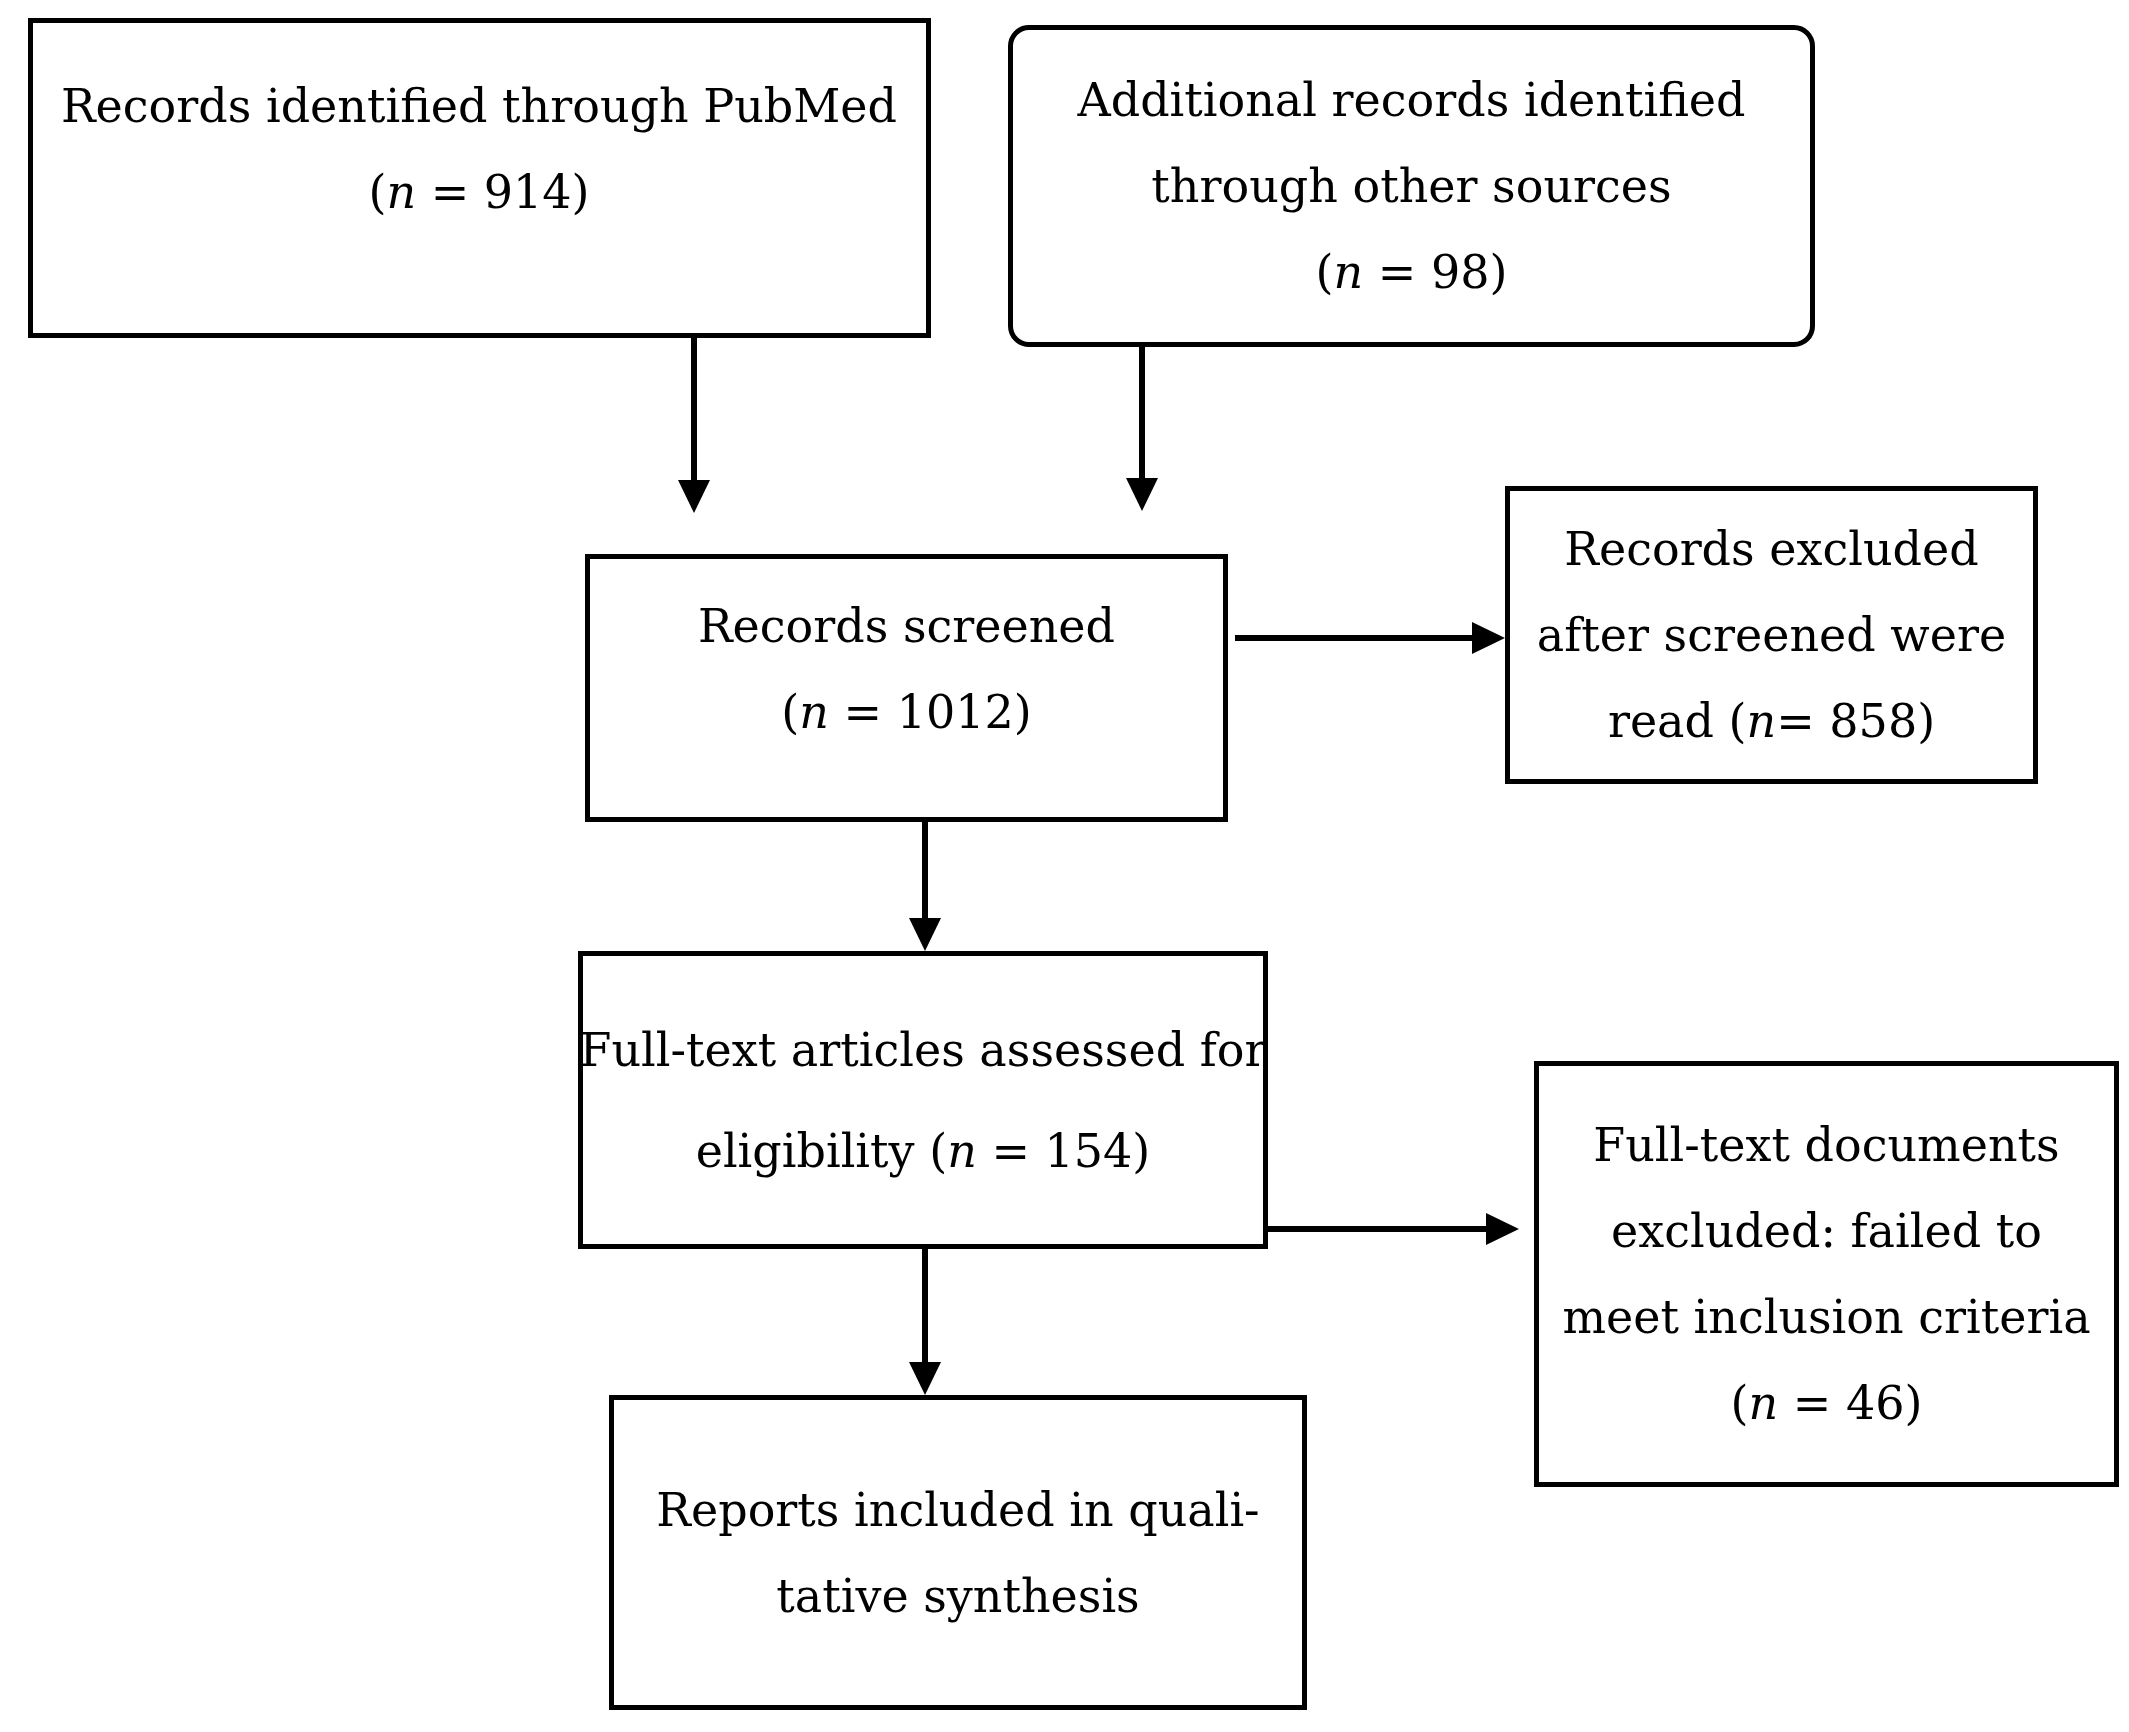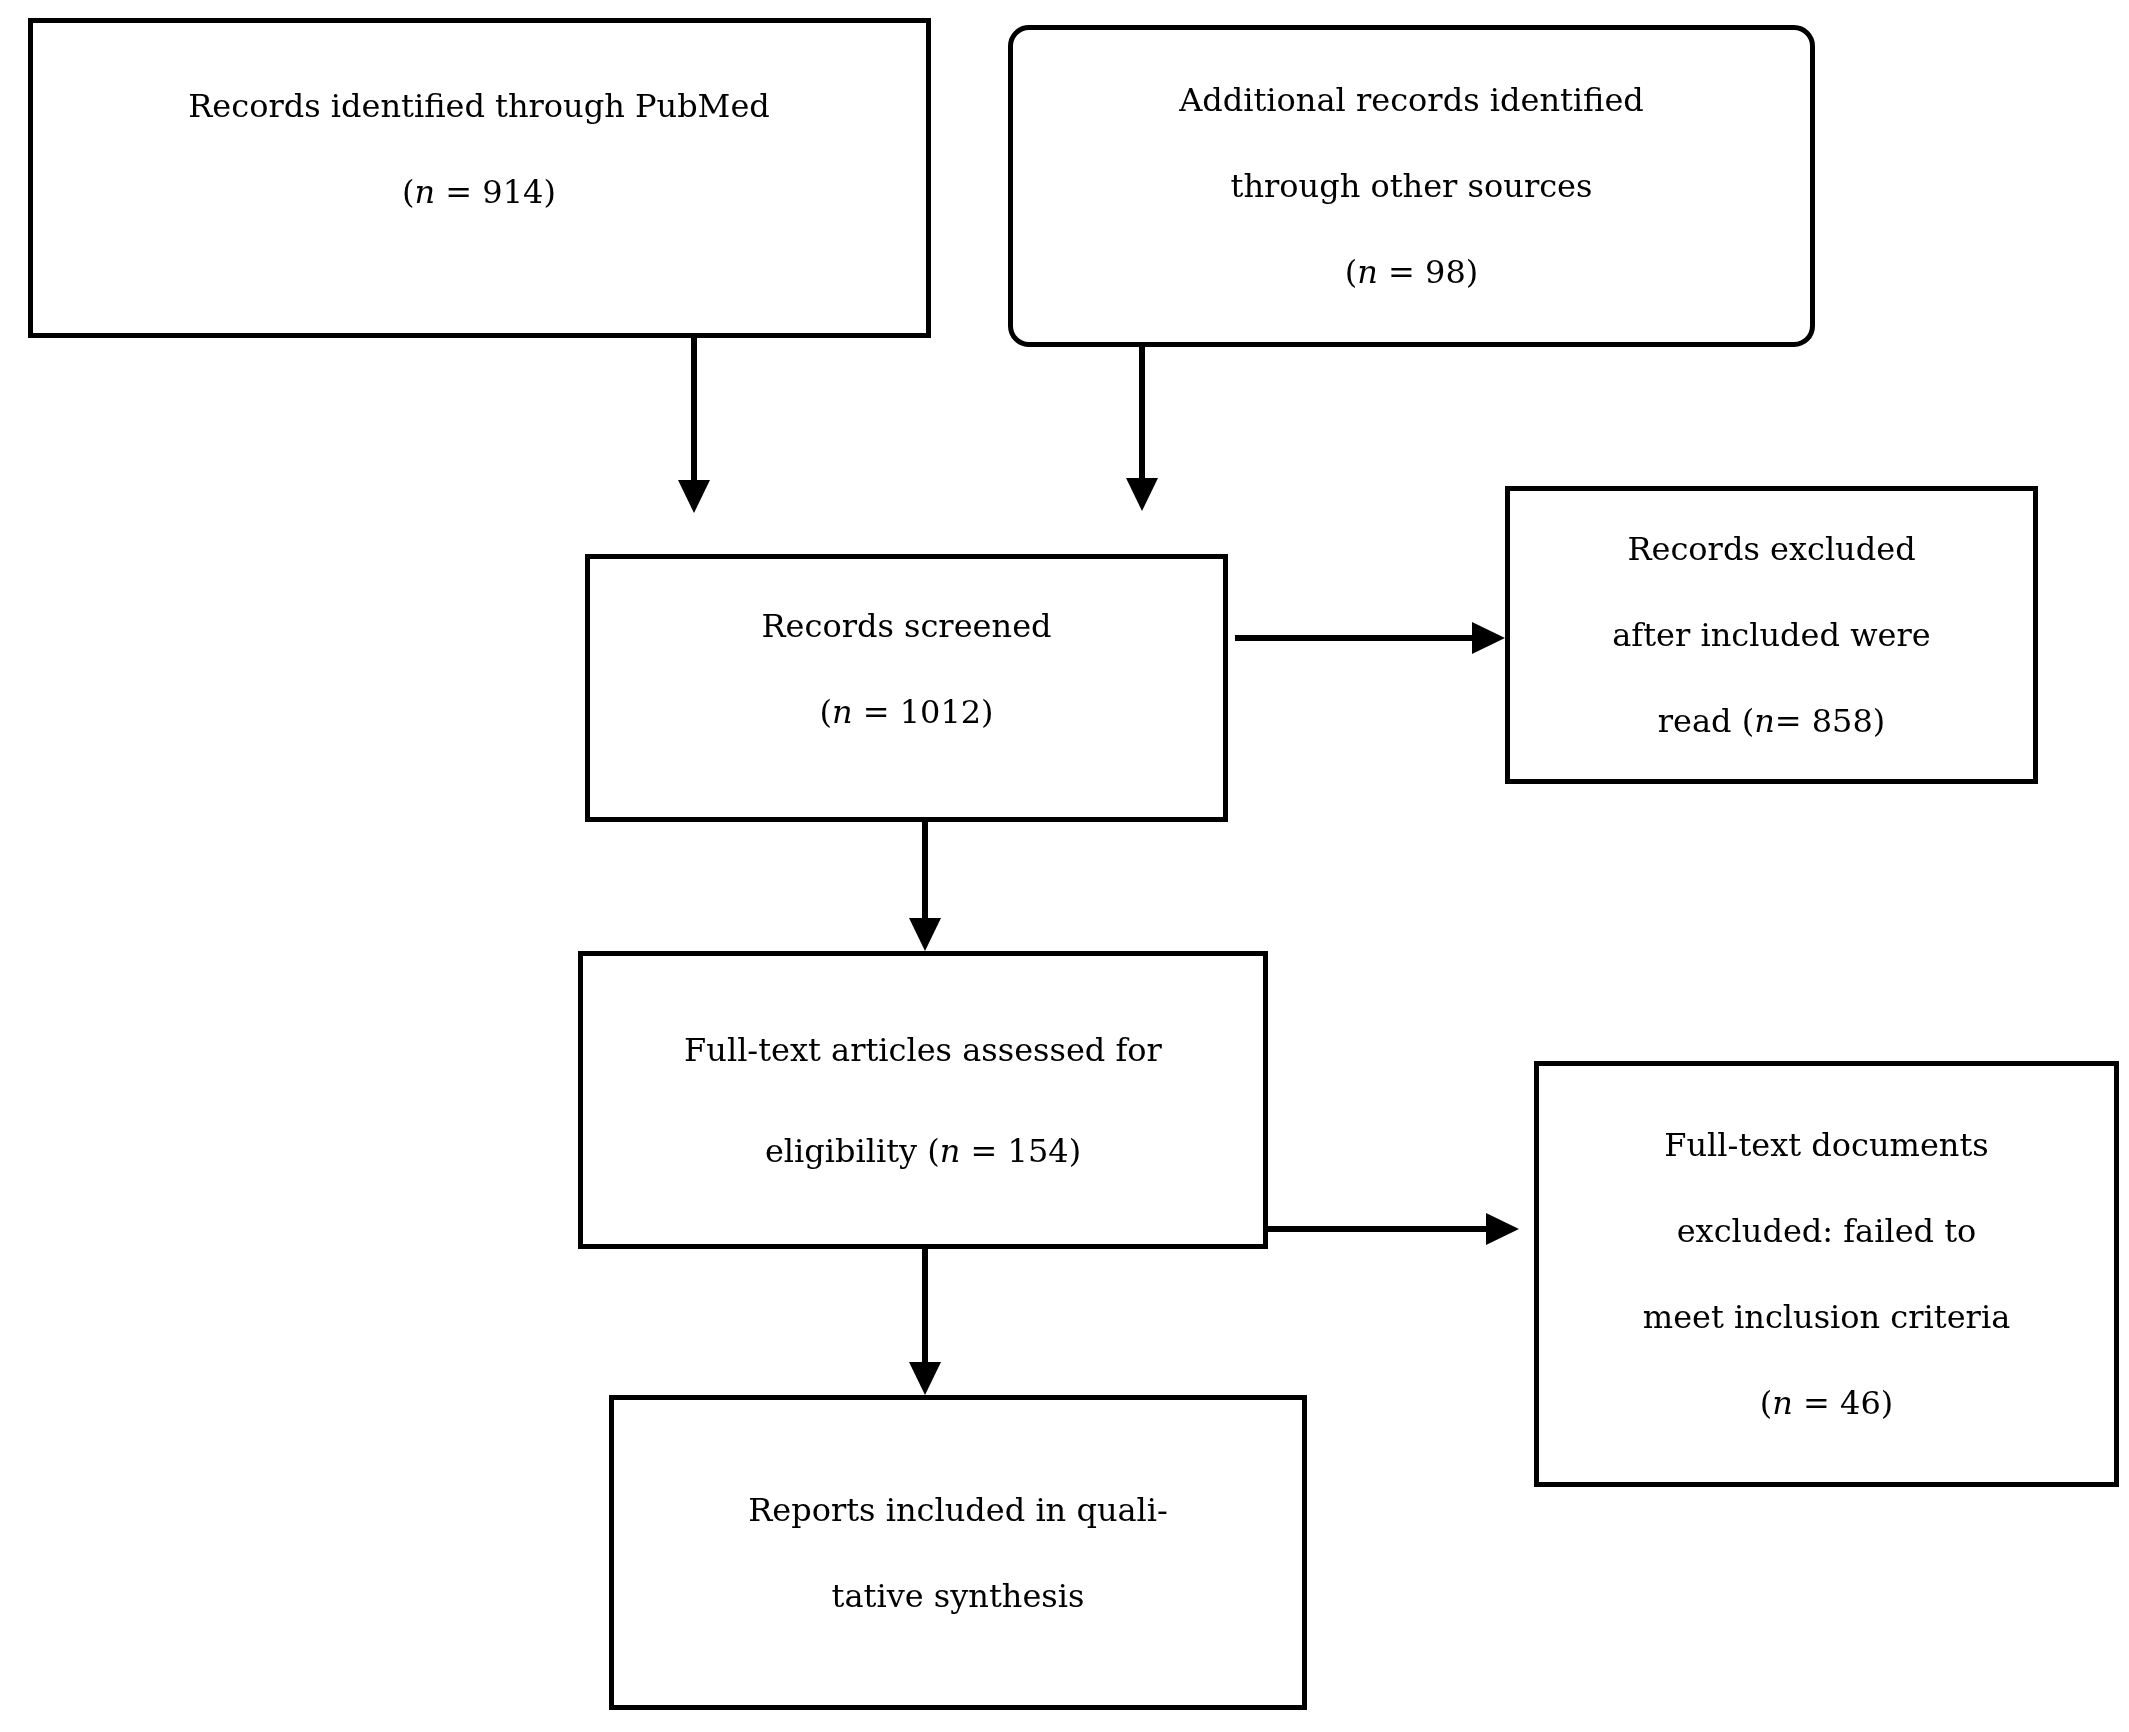--- a/index.html
+++ b/index.html
@@ -17,21 +17,21 @@
     box-sizing: border-box;
     border: 5.8px solid #000000;
     background: #ffffff;
     display: flex;
     flex-direction: column;
     justify-content: center;
     align-items: center;
     text-align: center;
   }
   .line {
-    font-size: 32px;
+    font-size: 46px;
     line-height: 86px;
     white-space: nowrap;
   }
   .it { font-style: italic; }
   .vline {
     position: absolute;
     width: 5.8px;
     background: #000000;
   }
   .hline {
@@ -76,21 +76,21 @@
 
   <div class="box" style="left:585px; top:554px; width:643px; height:268px; padding-bottom:39px;">
     <div class="line">Records screened</div>
     <div class="line">
       <span>(</span><span class="it">n</span><span> = 1012)</span>
     </div>
   </div>
 
   <div class="box" style="left:1505px; top:486px; width:533px; height:298px;">
     <div class="line">Records excluded</div>
-    <div class="line">after included were</div>
+    <div class="line">after screened were</div>
     <div class="line">
       <span>read (</span><span class="it">n</span><span>= 858)</span>
     </div>
   </div>
 
   <div class="box" style="left:578px; top:951px; width:690px; height:298px;gap:15px;">
     <div class="line">Full-text articles assessed for</div>
     <div class="line">
       <span>eligibility (</span><span class="it">n</span><span> = 154)</span>
     </div>

